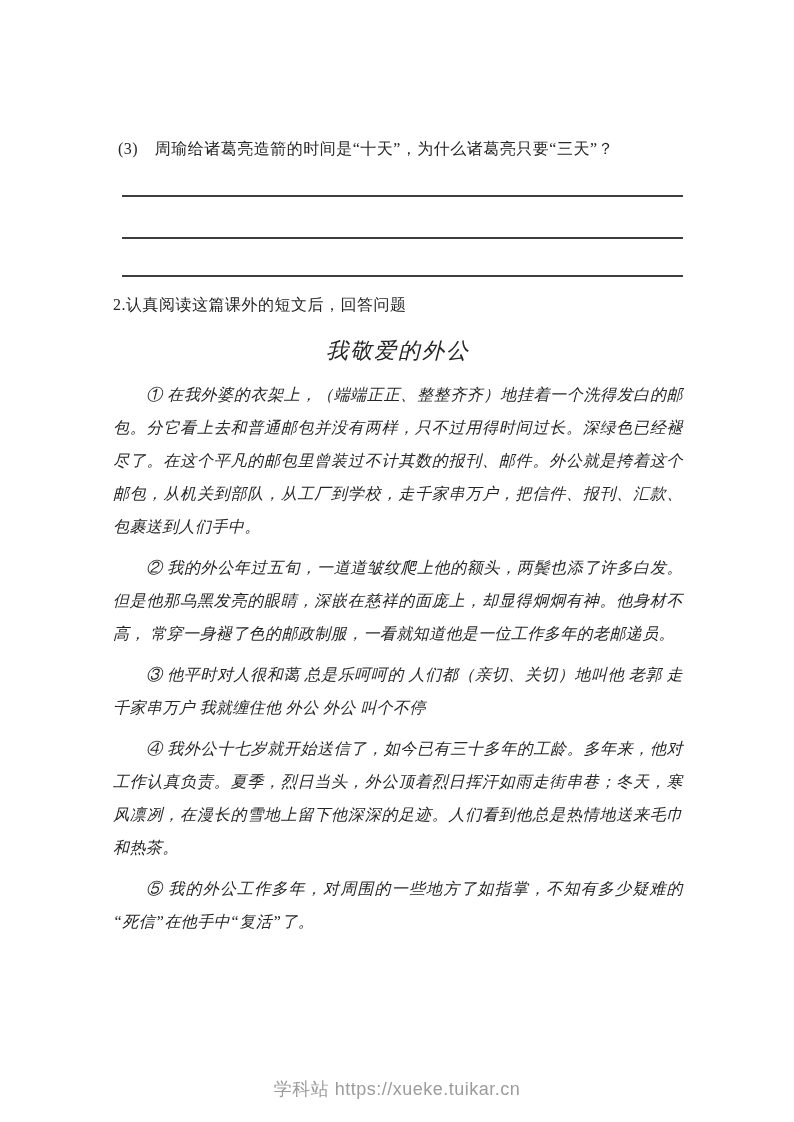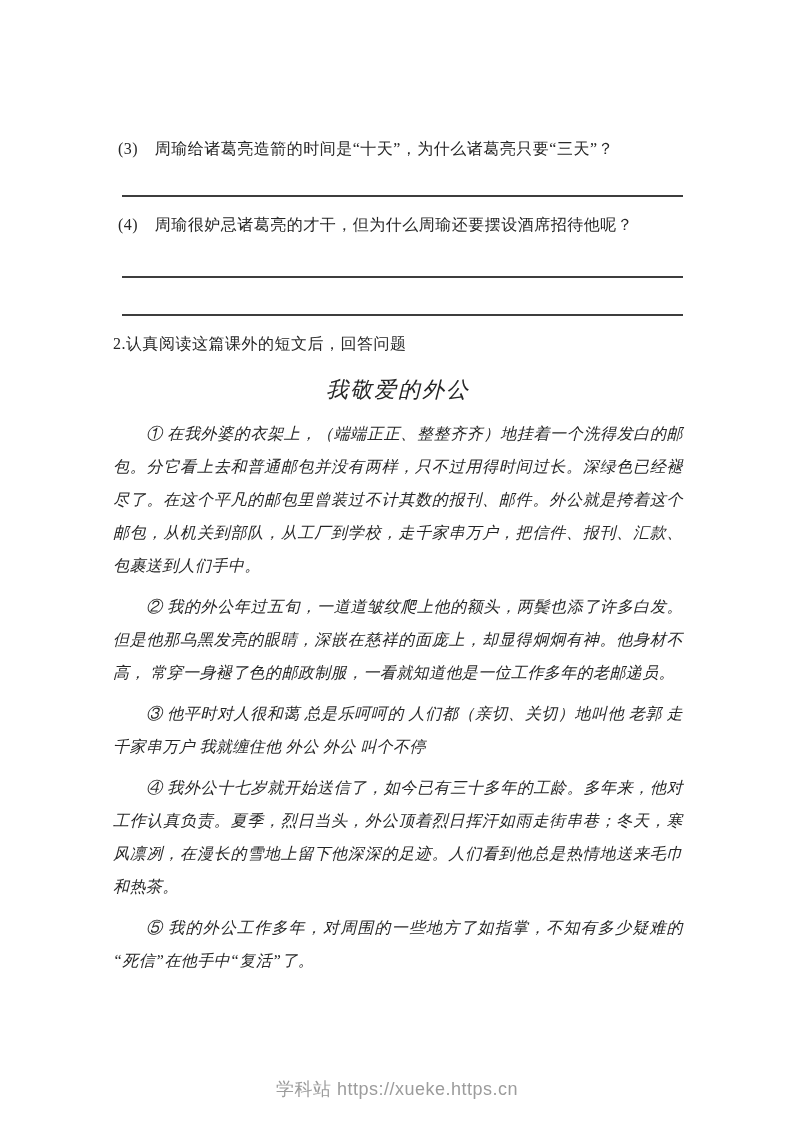--- a/index.html
+++ b/index.html
@@ -82,36 +82,32 @@
 <div class="page">
   <div class="content">
 
     <p class="question q3">
       <span class="q-label">(3)</span>
       <span class="q-text">周瑜给诸葛亮造箭的时间是“十天”，为什么诸葛亮只要“三天”？</span>
     </p>
 
     <div class="answer-line al-1"></div>
 
-    <p class="question q4">
-      <span class="q-label">(4)</span>
-      <span class="q-text">周瑜很妒忌诸葛亮的才干，但为什么周瑜还要摆设酒席招待他呢？</span>
-    </p>
 
     <div class="answer-line al-2"></div>
     <div class="answer-line al-3"></div>
 
     <p class="section-heading">2.认真阅读这篇课外的短文后，回答问题</p>
 
     <h3 class="passage-title kai">我敬爱的外公</h3>
 
     <p class="para para-1 kai">① 在我外婆的衣架上，（端端正正、整整齐齐）地挂着一个洗得发白的邮包。分它看上去和普通邮包并没有两样，只不过用得时间过长。深绿色已经褪尽了。在这个平凡的邮包里曾装过不计其数的报刊、邮件。外公就是挎着这个邮包，从机关到部队，从工厂到学校，走千家串万户，把信件、报刊、汇款、包裹送到人们手中。</p>
     <p class="para kai">② 我的外公年过五旬，一道道皱纹爬上他的额头，两鬓也添了许多白发。但是他那乌黑发亮的眼睛，深嵌在慈祥的面庞上，却显得炯炯有神。他身材不高， 常穿一身褪了色的邮政制服，一看就知道他是一位工作多年的老邮递员。</p>
     <p class="para kai">③ 他平时对人很和蔼 总是乐呵呵的 人们都（亲切、关切）地叫他 老郭 走千家串万户 我就缠住他 外公 外公 叫个不停</p>
     <p class="para kai">④ 我外公十七岁就开始送信了，如今已有三十多年的工龄。多年来，他对工作认真负责。夏季，烈日当头，外公顶着烈日挥汗如雨走街串巷；冬天，寒风凛冽，在漫长的雪地上留下他深深的足迹。人们看到他总是热情地送来毛巾和热茶。</p>
     <p class="para kai">⑤ 我的外公工作多年，对周围的一些地方了如指掌，不知有多少疑难的“死信”在他手中“复活”了。</p>
 
   </div>
 
   <div class="footer">
-    <span>学科站 https://xueke.https.cn</span>
+    <span>学科站 https://xueke.tuikar.cn</span>
   </div>
 </div>
 
 </body></html>

